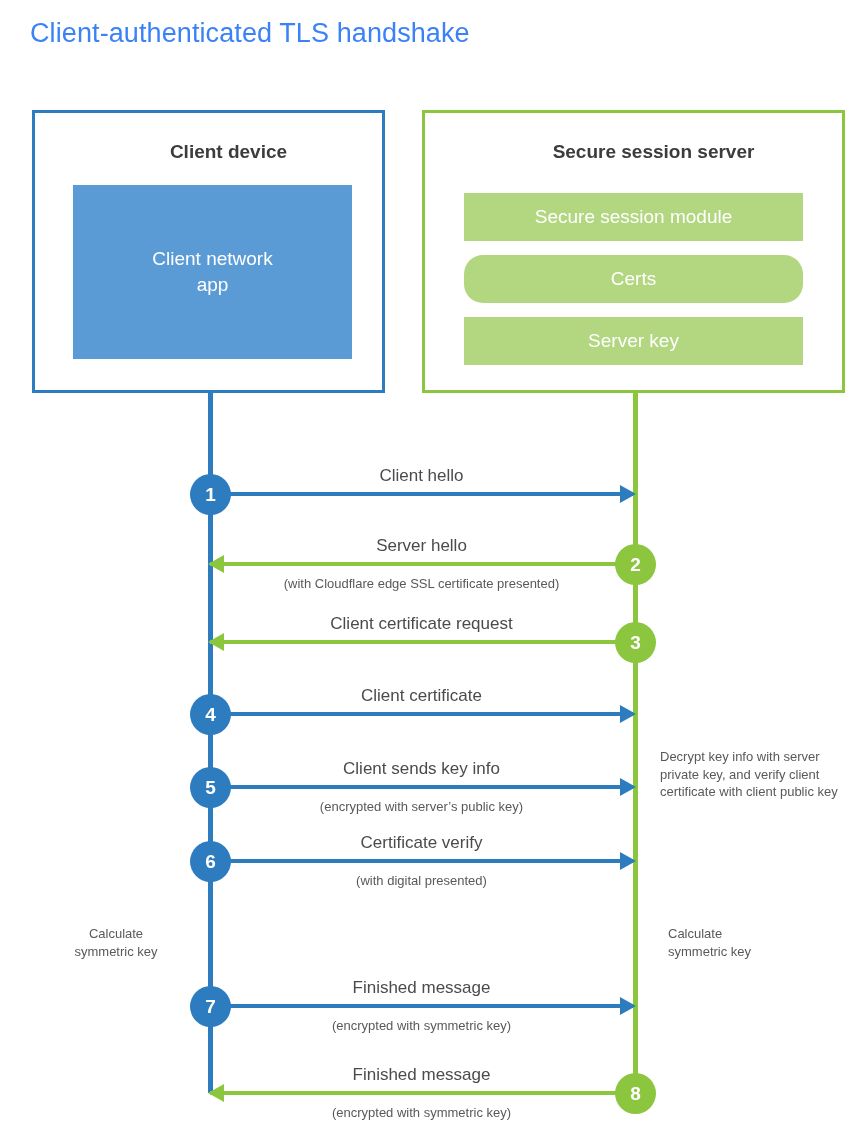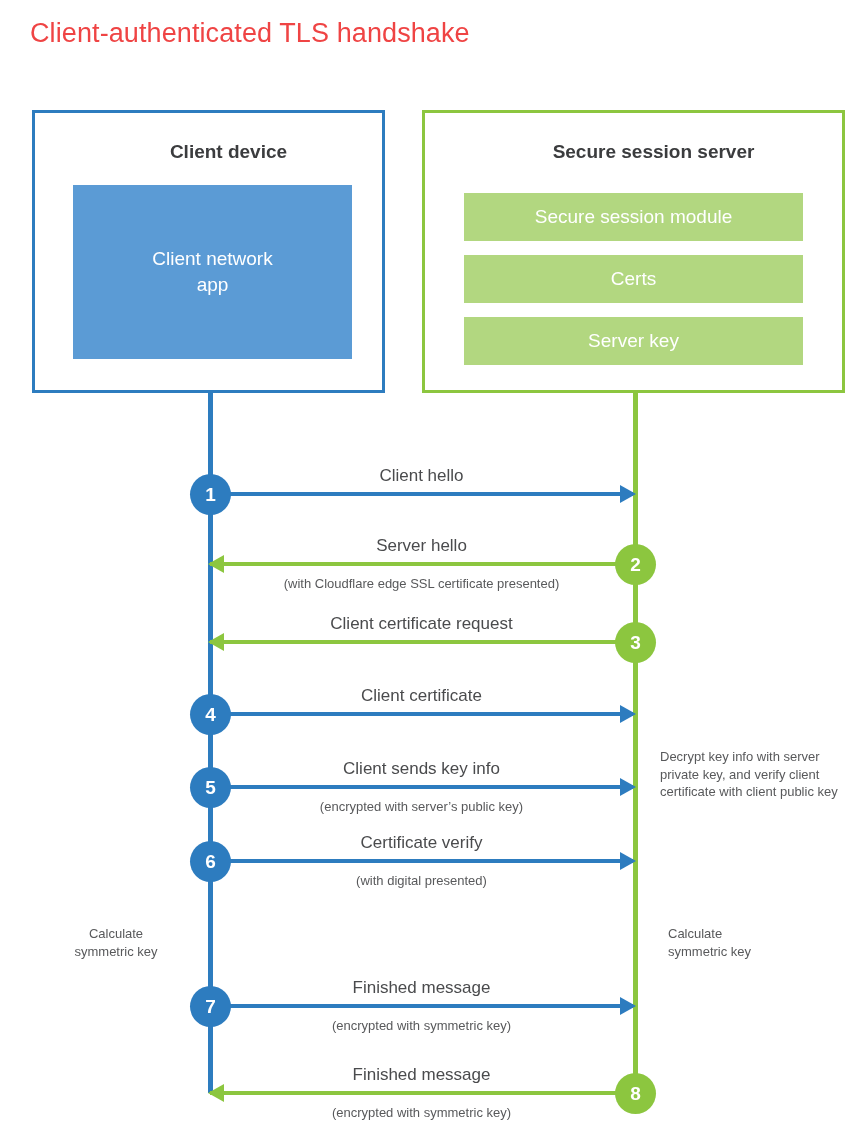--- a/index.html
+++ b/index.html
@@ -19,21 +19,21 @@
     overflow: hidden;
   }
 
   
   .title {
     position: absolute;
     left: 30px;
     top: 18px;
     font-size: 27px;
     font-weight: 400;
-    color: #ef4444;
+    color: #3b82f6;
     letter-spacing: 0.1px;
     white-space: nowrap;
   }
 
   
   .entity-box {
     position: absolute;
     box-sizing: border-box;
     background: #ffffff;
   }
@@ -81,21 +81,21 @@
     height: 174px;
     background: #5b9bd5;
   }
   .inner-block.server-item {
     left: 39px;
     width: 339px;
     height: 48px;
     background: #b2d780;
   }
   .inner-block.server-item.i0 { top: 80px; }
-  .inner-block.server-item.i1 { top: 142px; }
+  .inner-block.server-item.i1 { top: 142px; border-radius: 19px; }
   .inner-block.server-item.i2 { top: 204px; }
 
   
   .lifeline {
     position: absolute;
     width: 5px;
   }
   .lifeline.client-line {
     left: 208px;
     top: 393px;

